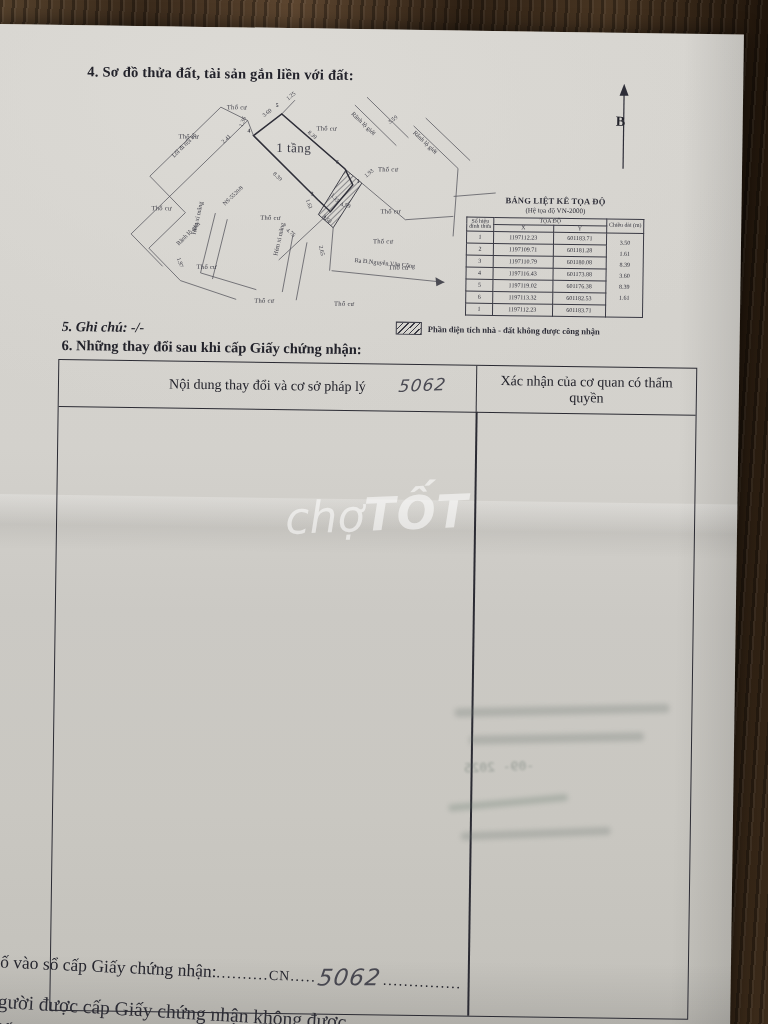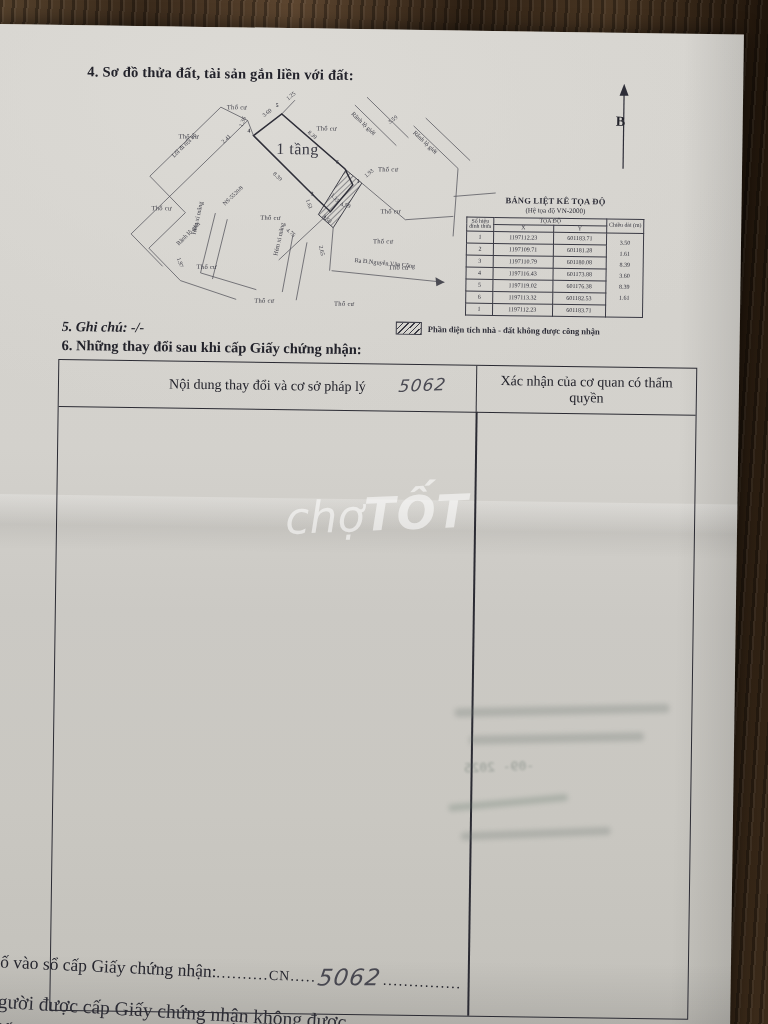--- a/index.html
+++ b/index.html
@@ -31,21 +31,21 @@
   .sec6{position:absolute;left:70px;top:312px;font-weight:bold;font-size:14.5px}
 
   
   .diagram{position:absolute;left:134px;top:66px;width:460px;height:242px}
   .diagram svg{position:absolute;left:0;top:0}
   .dg-label{position:absolute;white-space:nowrap;color:#3a3a44;transform-origin:0 50%}
   .l-topo{font-size:6.5px;letter-spacing:.3px}
   .l-meas{font-size:5.8px}
   .l-road{font-size:6.2px}
   .l-vx{font-size:5.6px;font-weight:bold}
-  .l-plot{font-size:16px;letter-spacing:.5px}
+  .l-plot{font-size:13px;letter-spacing:.5px}
 
   .north{position:absolute;left:604px;top:48px;width:50px;height:90px}
 
   
   .coord{position:absolute;left:470px;top:164px;width:184px;color:#2e2e38}
   .coord .t{font-weight:bold;font-size:8.5px;text-align:center;letter-spacing:.2px}
   .coord .st{font-size:7px;text-align:center;margin-top:1px}
   table.ct{border-collapse:collapse;margin:3px auto 0 auto;font-size:6px;line-height:1}
   table.ct th,table.ct td{border:0.8px solid #3a3a44;padding:0;text-align:center;font-weight:normal}
   table.ct th{font-size:5.8px}

